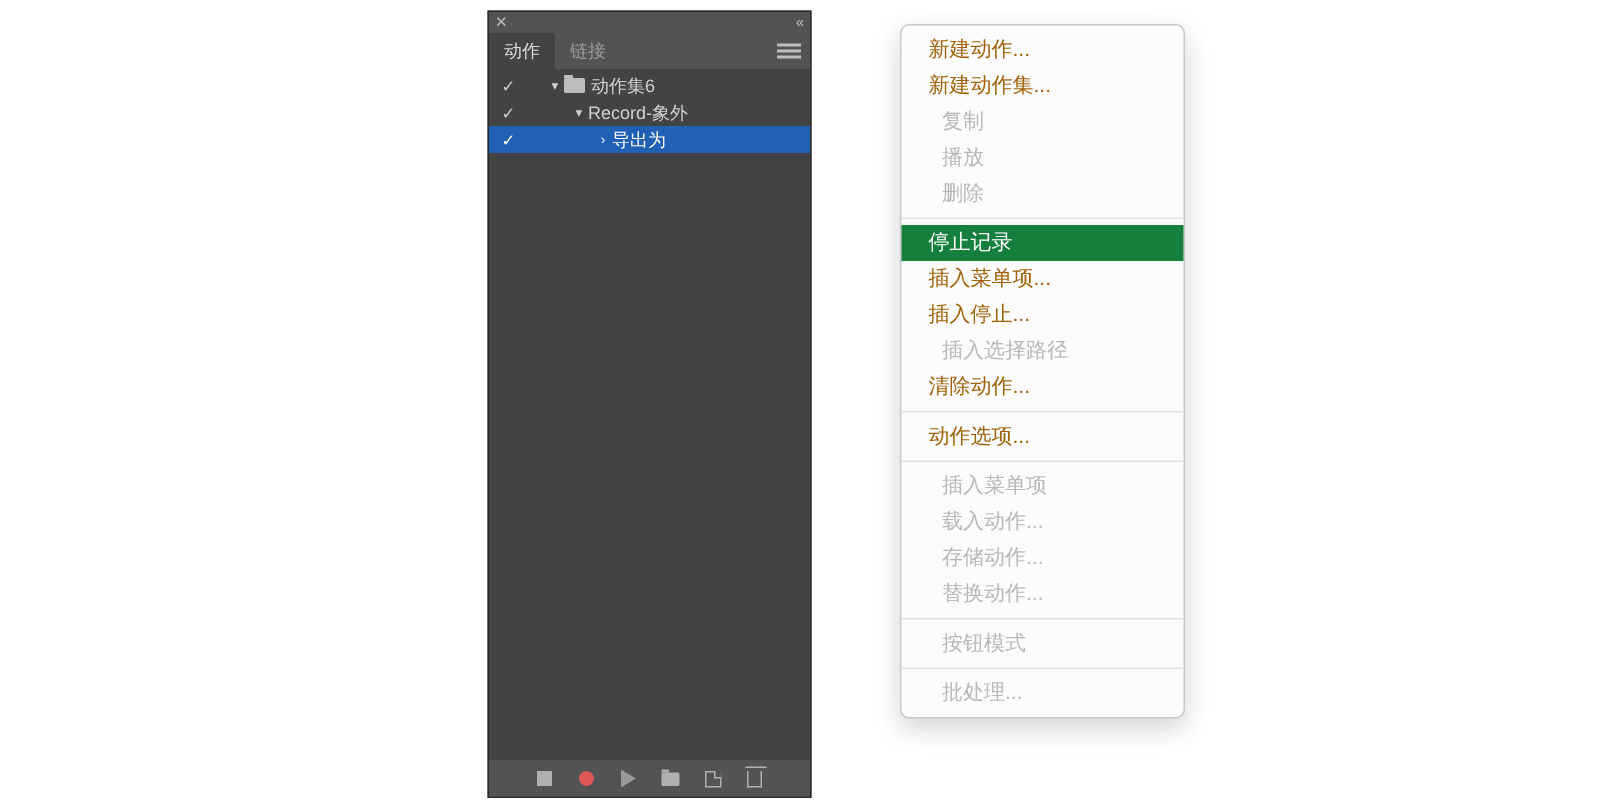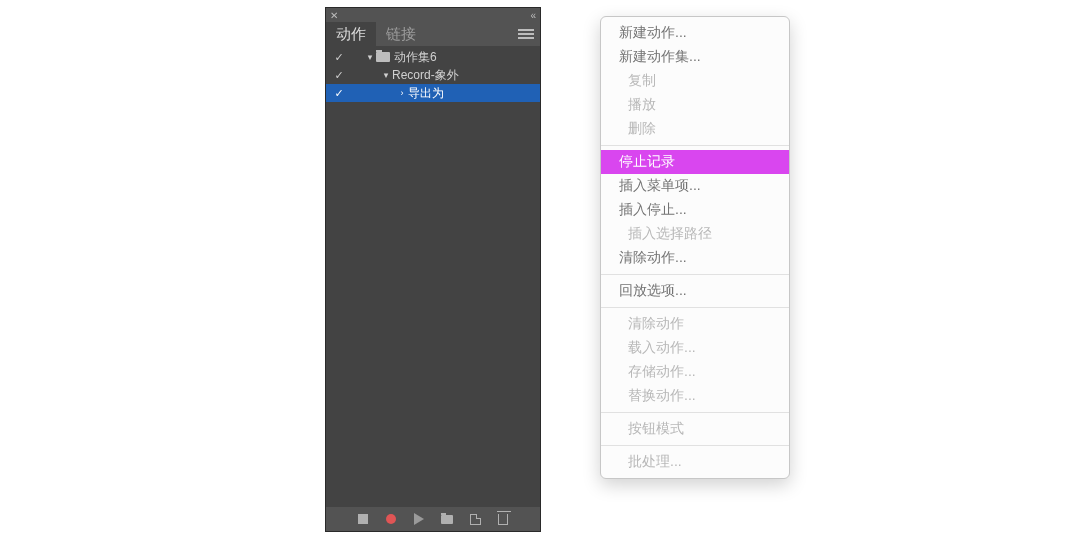--- a/index.html
+++ b/index.html
@@ -38,21 +38,21 @@
     display: flex;
     align-items: center;
     background: #535353;
     height: 24px;
   }
   .tab {
     padding: 0 10px;
     height: 24px;
     line-height: 24px;
     color: #9c9c9c;
-    font-size: 15px;
+    font-size: 12px;
     cursor: pointer;
   }
   .tab.active {
     color: #dcdcdc;
     background: #434343;
   }
   .tabs .spacer { flex: 1; }
   .hamburger {
     width: 16px;
     height: 16px;
@@ -172,26 +172,26 @@
     width: 190px;
     background: #fcfcfc;
     border: 1px solid #c7c7c7;
     border-radius: 6px;
     box-shadow: 0 6px 18px rgba(0,0,0,0.18);
     padding: 4px 0;
     font-size: 14px;
   }
   .menu-item {
     padding: 3px 18px;
-    color: #737373;
+    color: #a16207;
     white-space: nowrap;
     cursor: pointer;
   }
   .menu-item.disabled { color: #b8b8b8; cursor: default; padding-left: 27px; }
-  .menu-item.highlight { background: #d946ef; color: #fff; }
+  .menu-item.highlight { background: #15803d; color: #fff; }
   .menu-sep { height: 1px; background: #e1e1e1; margin: 4px 0; }
 </style>
 </head>
 <body>
 
 <div class="panel">
   <div class="panel-titlebar">
     <span>✕</span>
     <span class="spacer"></span>
     <span>«</span>
@@ -260,23 +260,23 @@
     <div class="menu-item disabled">复制</div>
     <div class="menu-item disabled">播放</div>
     <div class="menu-item disabled">删除</div>
     <div class="menu-sep"></div>
     <div class="menu-item highlight">停止记录</div>
     <div class="menu-item">插入菜单项...</div>
     <div class="menu-item">插入停止...</div>
     <div class="menu-item disabled">插入选择路径</div>
     <div class="menu-item">清除动作...</div>
     <div class="menu-sep"></div>
-    <div class="menu-item">回放选项...</div>
-    <div class="menu-sep"></div>
-    <div class="menu-item disabled">清除动作</div>
+    <div class="menu-item">动作选项...</div>
+    <div class="menu-sep"></div>
+    <div class="menu-item disabled">插入菜单项</div>
     <div class="menu-item disabled">载入动作...</div>
     <div class="menu-item disabled">存储动作...</div>
     <div class="menu-item disabled">替换动作...</div>
     <div class="menu-sep"></div>
     <div class="menu-item disabled">按钮模式</div>
     <div class="menu-sep"></div>
     <div class="menu-item disabled">批处理...</div>
   </div>
 
 </body></html>

